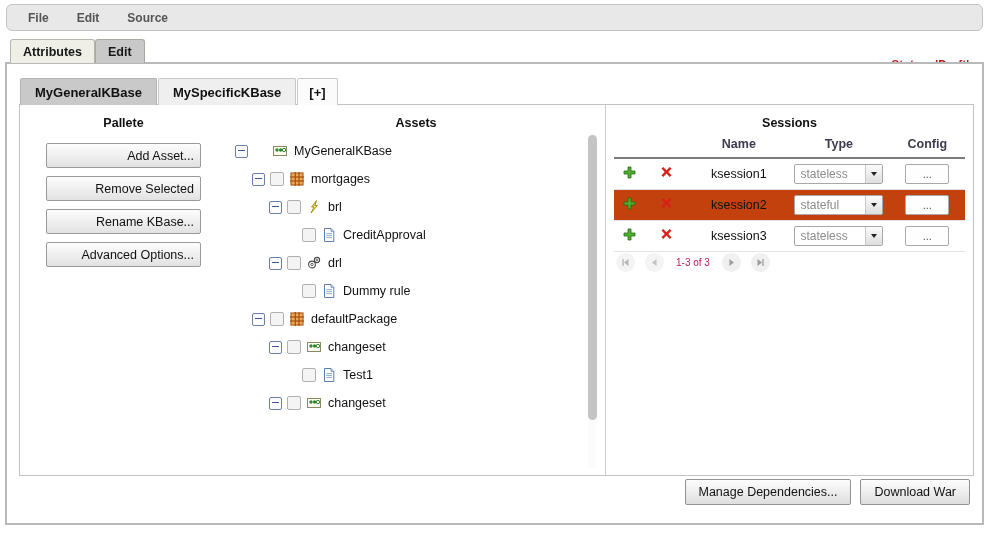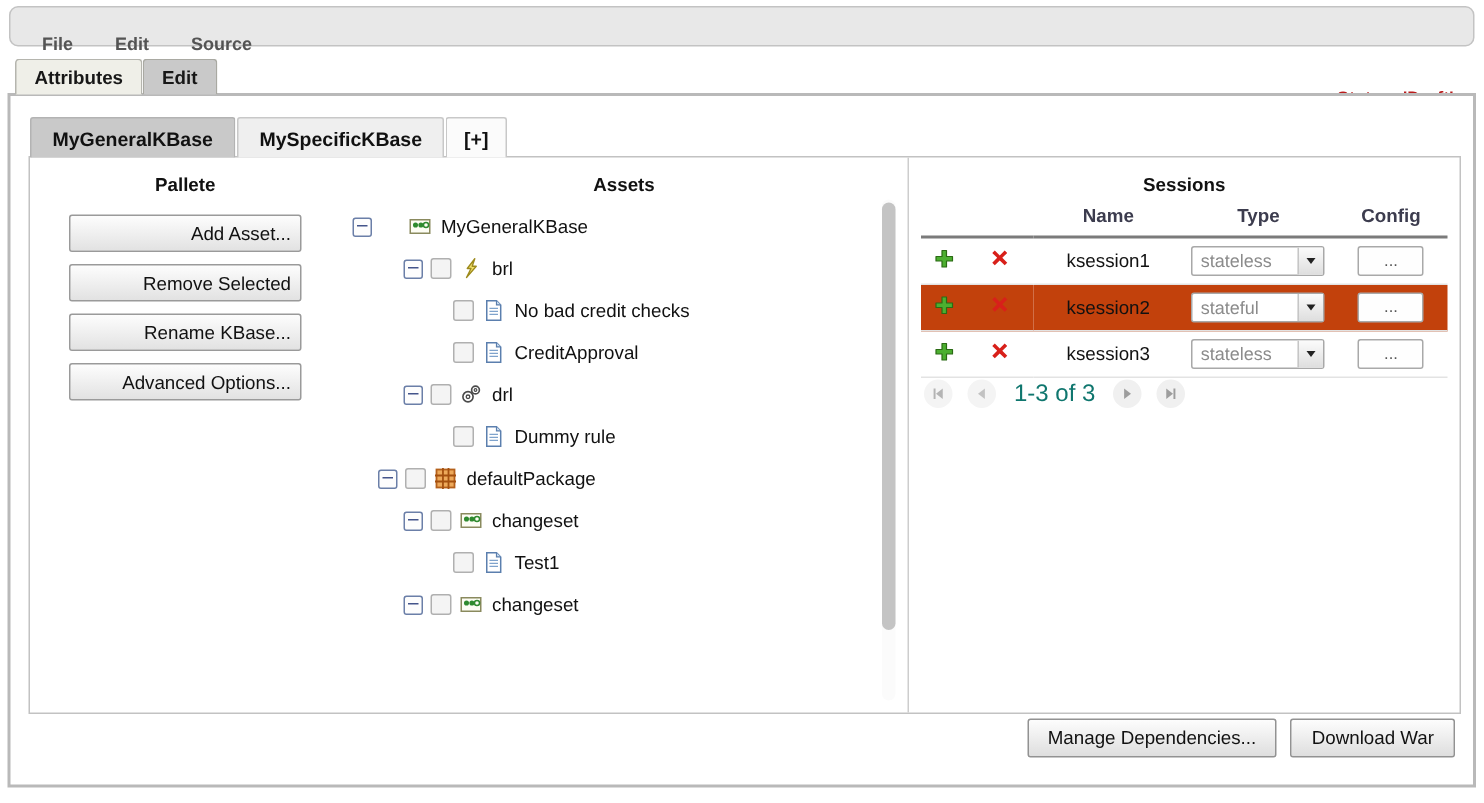--- a/index.html
+++ b/index.html
@@ -21,21 +21,21 @@
     position: absolute;
     left: 6px; top: 4px;
     width: 977px; height: 27px;
     background: #e8e8e8;
     border: 1px solid #c3c3c3;
     border-radius: 6px;
     box-sizing: border-box;
   }
   .menubar-items {
     position: absolute;
-    left: 10px; top: 11px;
+    left: 10px; top: 0;
     height: 25px;
     display: flex;
     align-items: center;
     gap: 6px;
   }
   .menu-item {
     font-size: 12px;
     font-weight: bold;
     color: #545454;
     padding: 2px 11px;
@@ -309,22 +309,22 @@
     font-family: "Liberation Sans", sans-serif;
   }
 
   
   .pager {
     position: absolute;
     left: 10px; top: 148px;
     display: flex;
     align-items: center;
     gap: 10px;
-    font-size: 16px;
-    color: #0f766e;
+    font-size: 10px;
+    color: #be185d;
   }
   .pgbtn {
     width: 19px; height: 19px;
     border-radius: 50%;
     background: #f0f0f0;
     display: flex; align-items: center; justify-content: center;
     cursor: pointer;
   }
   .pgbtn.dim { background: #f4f4f4; }
   .pgtext { padding: 0 2px; white-space: nowrap; }
@@ -398,39 +398,39 @@
                 <span class="toggle"></span>
                 <span class="cbx hidden"></span>
                 <span class="ticon"><svg width="16" height="16" viewBox="0 0 16 16">
                     <rect x="1.5" y="3.5" width="13" height="9" fill="#fdfdf4" stroke="#8a8a5e" stroke-width="1"></rect>
                     <circle cx="5" cy="7" r="1.7" fill="#2f8a2f"></circle>
                     <circle cx="8.6" cy="7" r="1.7" fill="#2f8a2f"></circle>
                     <circle cx="12" cy="7" r="1.7" fill="none" stroke="#2f8a2f" stroke-width="1"></circle>
                   </svg></span>
                 <span class="tlabel">MyGeneralKBase</span>
               </div>
+              <div class="tnode" style="padding-left: 25px;">
+                <span class="toggle"></span>
+                <span class="cbx"></span>
+                <span class="ticon"><svg width="16" height="16" viewBox="0 0 16 16">
+                    <rect x="2" y="2" width="12" height="12" fill="#eda95a" stroke="#b4601b" stroke-width="1.2"></rect>
+                    <line x1="6.3" y1="1" x2="6.3" y2="15" stroke="#a4500f" stroke-width="1.2"></line>
+                    <line x1="10" y1="1" x2="10" y2="15" stroke="#a4500f" stroke-width="1.2"></line>
+                    <line x1="1" y1="6" x2="15" y2="6" stroke="#a4500f" stroke-width="1.2"></line>
+                    <line x1="1" y1="10" x2="15" y2="10" stroke="#a4500f" stroke-width="1.2"></line>
+                  </svg></span>
+                <span class="tlabel">mortgages</span>
+              </div>
               <div class="tnode" style="padding-left: 42px;">
                 <span class="toggle"></span>
                 <span class="cbx"></span>
                 <span class="ticon"><svg width="16" height="16" viewBox="0 0 16 16">
                     <path d="M10.5 1.5 L5.5 8 L8 8 L5 14 L11.5 6.5 L8.8 6.5 Z" fill="#f2e06a" stroke="#9d8a1c" stroke-width="0.9" stroke-linejoin="round"></path>
                   </svg></span>
                 <span class="tlabel">brl</span>
-              </div>
-              <div class="tnode" style="padding-left: 59px;">
-                <span class="toggle spacer"></span>
-                <span class="cbx"></span>
-                <span class="ticon"><svg width="16" height="16" viewBox="0 0 16 16">
-                    <path d="M3.5 1.5 H10 L12.8 4.3 V14.5 H3.5 Z" fill="#ffffff" stroke="#5b7fae" stroke-width="1"></path>
-                    <path d="M10 1.5 V4.3 H12.8" fill="#cfe0f2" stroke="#5b7fae" stroke-width="0.8"></path>
-                    <line x1="5.3" y1="6.6" x2="11" y2="6.6" stroke="#7fa3cc" stroke-width="0.9"></line>
-                    <line x1="5.3" y1="8.6" x2="11" y2="8.6" stroke="#7fa3cc" stroke-width="0.9"></line>
-                    <line x1="5.3" y1="10.6" x2="11" y2="10.6" stroke="#7fa3cc" stroke-width="0.9"></line>
-                  </svg></span>
-                <span class="tlabel">No bad credit checks</span>
               </div>
               <div class="tnode" style="padding-left: 59px;">
                 <span class="toggle spacer"></span>
                 <span class="cbx"></span>
                 <span class="ticon"><svg width="16" height="16" viewBox="0 0 16 16">
                     <path d="M3.5 1.5 H10 L12.8 4.3 V14.5 H3.5 Z" fill="#ffffff" stroke="#5b7fae" stroke-width="1"></path>
                     <path d="M10 1.5 V4.3 H12.8" fill="#cfe0f2" stroke="#5b7fae" stroke-width="0.8"></path>
                     <line x1="5.3" y1="6.6" x2="11" y2="6.6" stroke="#7fa3cc" stroke-width="0.9"></line>
                     <line x1="5.3" y1="8.6" x2="11" y2="8.6" stroke="#7fa3cc" stroke-width="0.9"></line>
                     <line x1="5.3" y1="10.6" x2="11" y2="10.6" stroke="#7fa3cc" stroke-width="0.9"></line>

